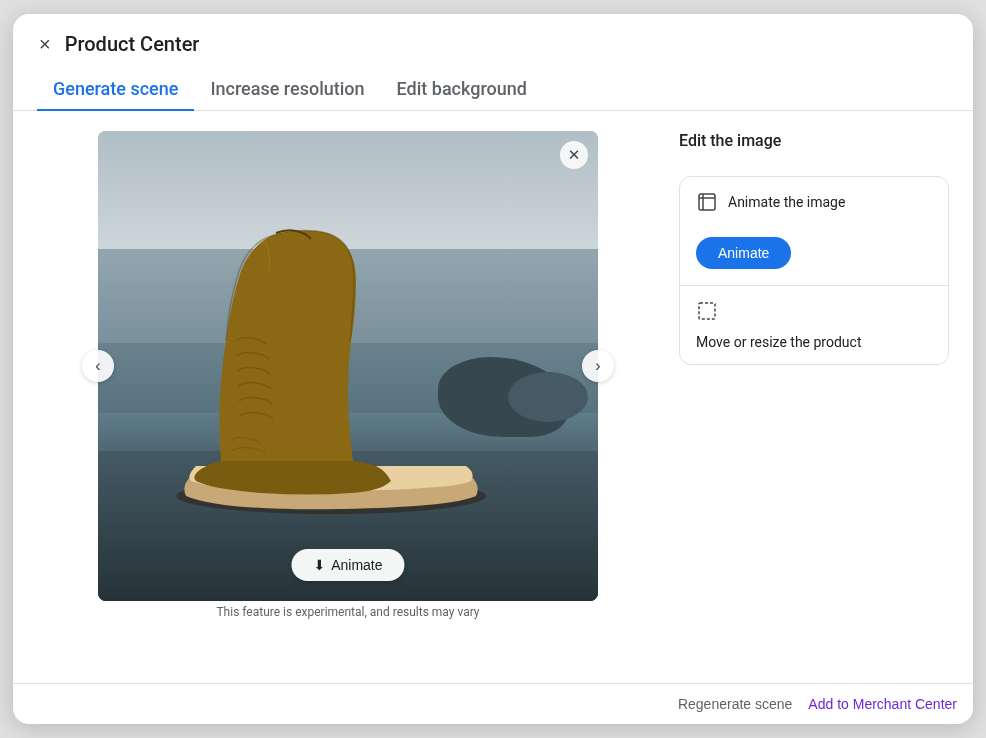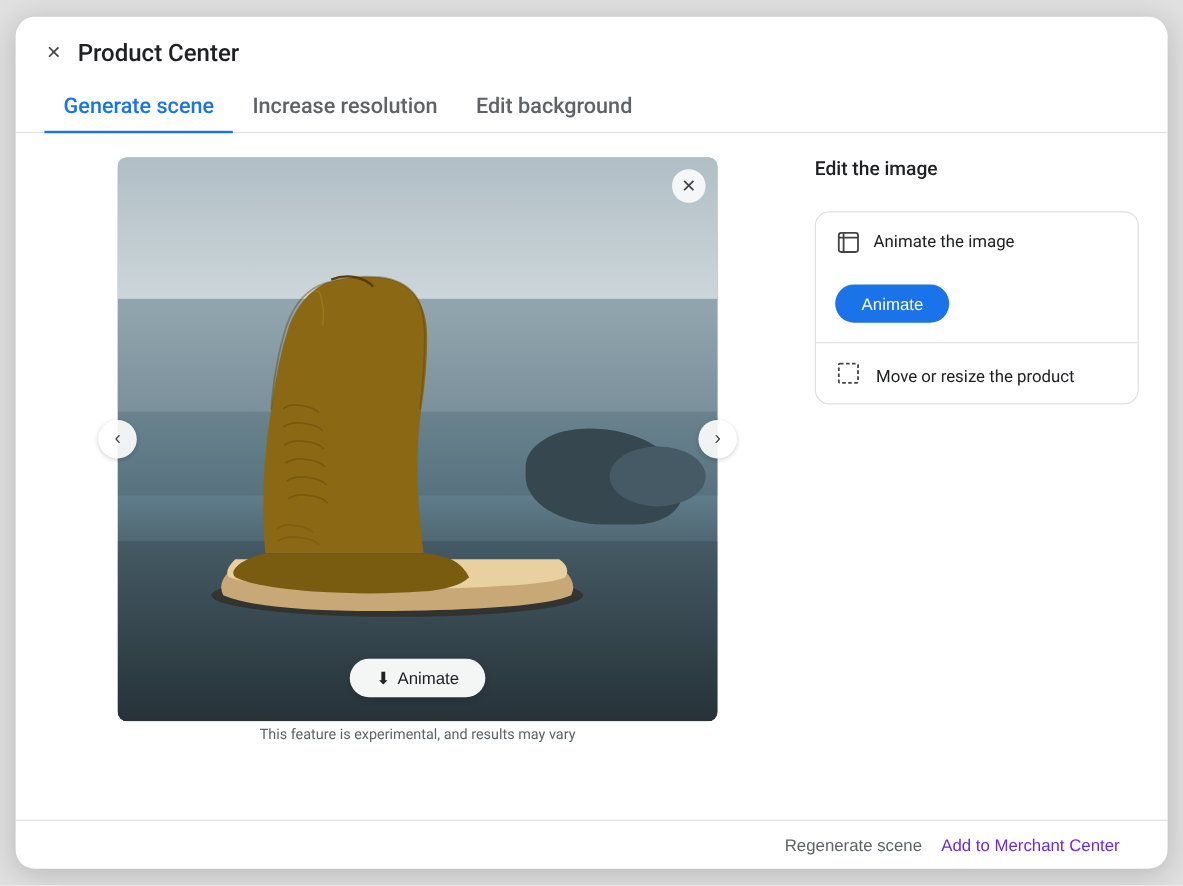--- a/index.html
+++ b/index.html
@@ -251,29 +251,30 @@
       border: none;
       border-radius: 20px;
       padding: 8px 22px;
       font-size: 14px;
       font-weight: 500;
       cursor: pointer;
     }
     .move-option {
       padding: 14px 16px;
       display: flex;
-      align-items: flex-end;
+      align-items: flex-start;
       gap: 12px;
       cursor: pointer;
+      flex-direction: column;
     }
     .modal-footer {
       display: flex;
       justify-content: flex-end;
       align-items: center;
-      padding: 12px 40px;
+      padding: 12px 16px;
       gap: 16px;
       border-top: 1px solid #e0e0e0;
     }
     .footer-link {
       font-size: 14px;
       color: #5f6368;
       cursor: pointer;
       background: none;
       border: none;
       font-weight: 400;

